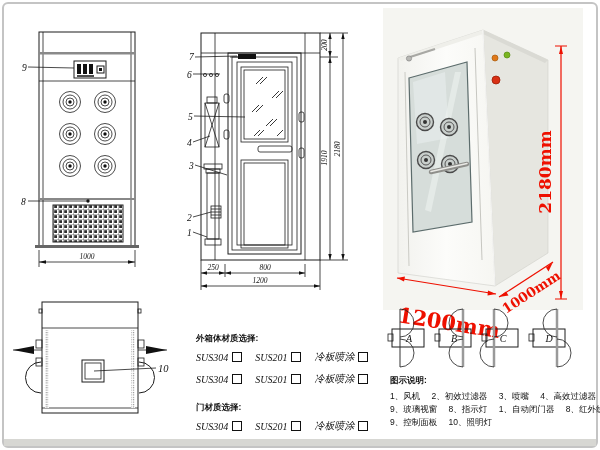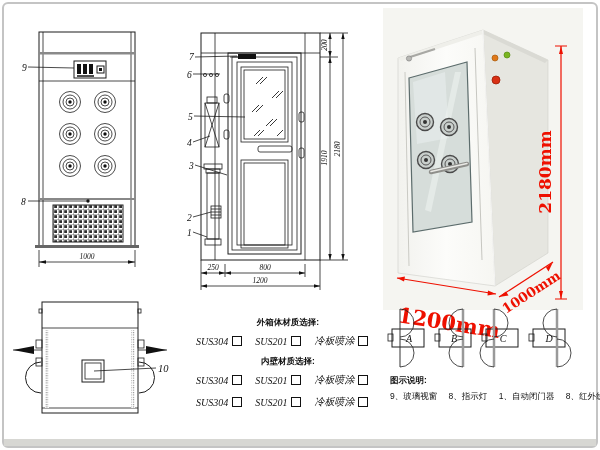--- a/index.html
+++ b/index.html
@@ -14,21 +14,21 @@
   svg .fillb{fill:#111;stroke:none;}
   .dim{font:italic 7.5px "Liberation Serif",serif;fill:#111;}
   .callout{font:italic 9.5px "Liberation Serif",serif;fill:#111;}
   .redbig{font:bold 17px "DejaVu Serif",serif;fill:#ee1000;}
   .redw{font:bold 21px "DejaVu Serif",serif;fill:#ee1000;}
   .redd{font:bold 13.5px "DejaVu Serif",serif;fill:#ee1000;}
   .redstroke{stroke:#ee1000;stroke-width:1.2;fill:none;}
   .redfill{fill:#ee1000;stroke:none;}
   .doorletter{font:italic 10px "Liberation Serif",serif;fill:#111;}
   .mat-block{position:absolute;left:196px;top:317px;width:184px;}
-  .mat-title{font:bold 8.5px "Liberation Sans",sans-serif;color:#111;margin:0 0 5px 0;text-align:center;}
+  .mat-title{font:bold 8.5px "Liberation Sans",sans-serif;color:#111;margin:16px 0 5px 0;}
   .mat-row{display:flex;align-items:center;margin:0 0 8px 0;}
   .mat-opt{display:flex;align-items:center;margin-right:13px;}
   .mat-opt .lbl{font:italic 10px "Liberation Serif",serif;color:#111;margin-right:4px;white-space:nowrap;}
   .cb{width:8px;height:8px;border:1.4px solid #111;background:#fff;display:inline-block;}
   .legend{position:absolute;left:390px;top:375px;width:200px;color:#111;}
   .legend .t{font:bold 8.5px "Liberation Sans",sans-serif;margin-bottom:3px;}
   .legend .row{font:8.5px "Liberation Sans",sans-serif;line-height:13px;white-space:nowrap;}
   .legend .row span{margin-right:9px;}
   .door-row{position:absolute;left:386px;top:303px;display:flex;gap:3px;}
 </style>
@@ -343,35 +343,35 @@
         </span>
       <span class="mat-opt">
           <span class="lbl">SUS201</span>
           <span class="cb"></span>
         </span>
       <span class="mat-opt">
           <span class="lbl">冷板喷涂</span>
           <span class="cb"></span>
         </span>
     </div>
-    <p class="mat-title">内壁材质选择:</p>
     <div class="mat-row">
       <span class="mat-opt">
           <span class="lbl">SUS304</span>
           <span class="cb"></span>
         </span>
       <span class="mat-opt">
           <span class="lbl">SUS201</span>
           <span class="cb"></span>
         </span>
       <span class="mat-opt">
           <span class="lbl">冷板喷涂</span>
           <span class="cb"></span>
         </span>
     </div>
+    <p class="mat-title">门材质选择:</p>
     <div class="mat-row">
       <span class="mat-opt">
           <span class="lbl">SUS304</span>
           <span class="cb"></span>
         </span>
       <span class="mat-opt">
           <span class="lbl">SUS201</span>
           <span class="cb"></span>
         </span>
       <span class="mat-opt">
@@ -408,21 +408,31 @@
       <rect class="thin" x="2" y="31" width="5" height="7"></rect>
       <path d="M30 6 V64" stroke="#9a9a9a" stroke-width="2.5"></path>
       <path class="thin" d="M30 6 A14 14 0 0 0 30 34 M30 36 A14 14 0 0 1 30 64"></path>
       <text class="doorletter" x="22" y="39" text-anchor="middle">D</text>
     </svg>
   </div>
 
   <div class="legend">
     <div class="t">图示说明:</div>
     <div class="row">
+      <span>1、风机</span>
+      <span>2、初效过滤器</span>
+      <span>3、喷嘴</span>
+      <span>4、高效过滤器</span>
+    </div>
+    <div class="row">
       <span>9、玻璃视窗</span>
       <span>8、指示灯</span>
       <span>1、自动闭门器</span>
       <span>8、红外线感应器</span>
     </div>
+    <div class="row">
+      <span>9、控制面板</span>
+      <span>10、照明灯</span>
+    </div>
   </div>
 
   <div class="bottom-strip"></div>
 </div>
 
 </body></html>

